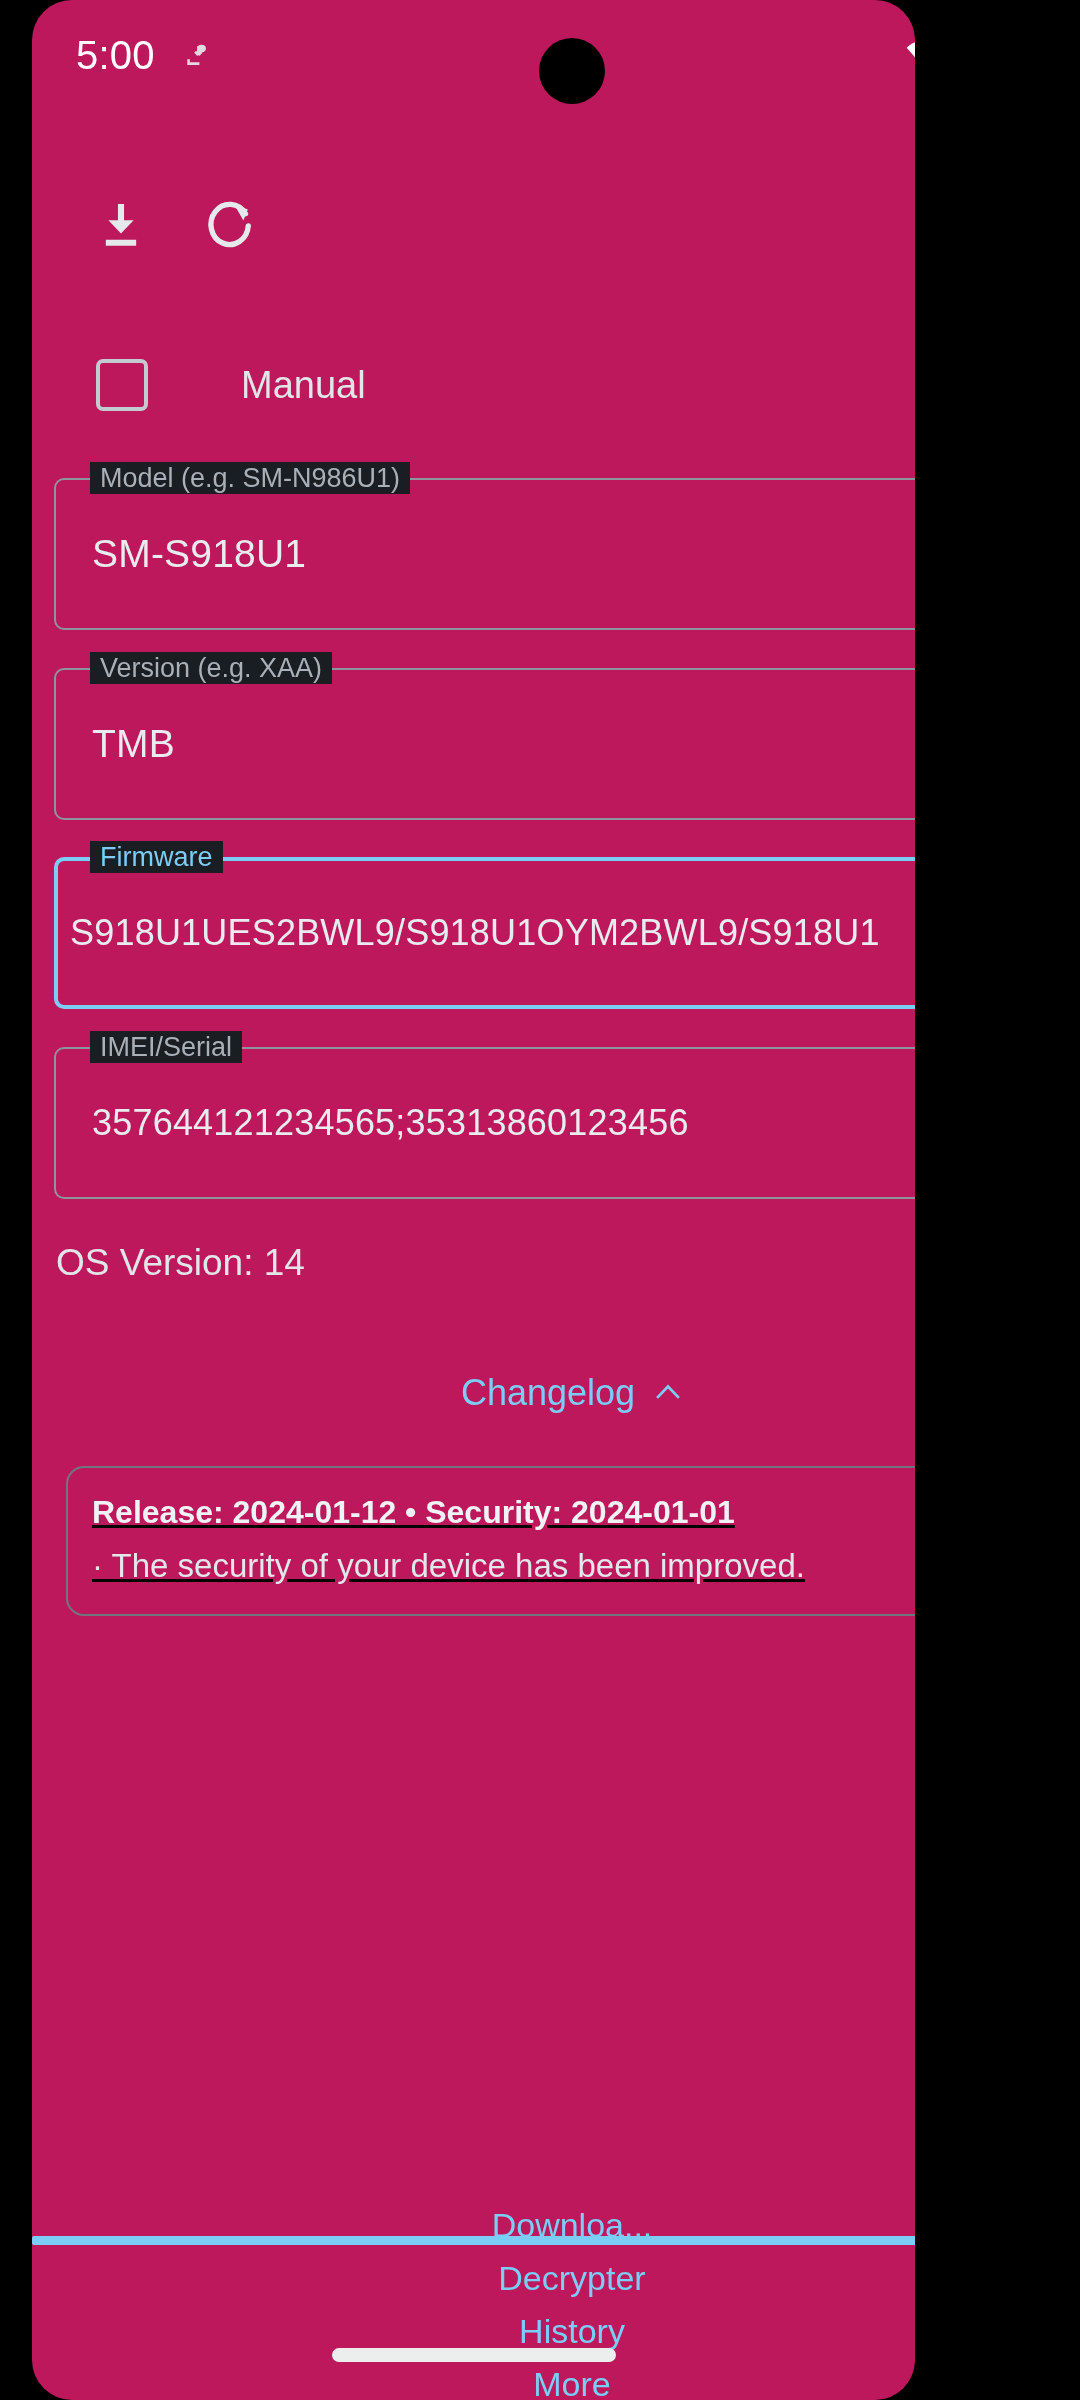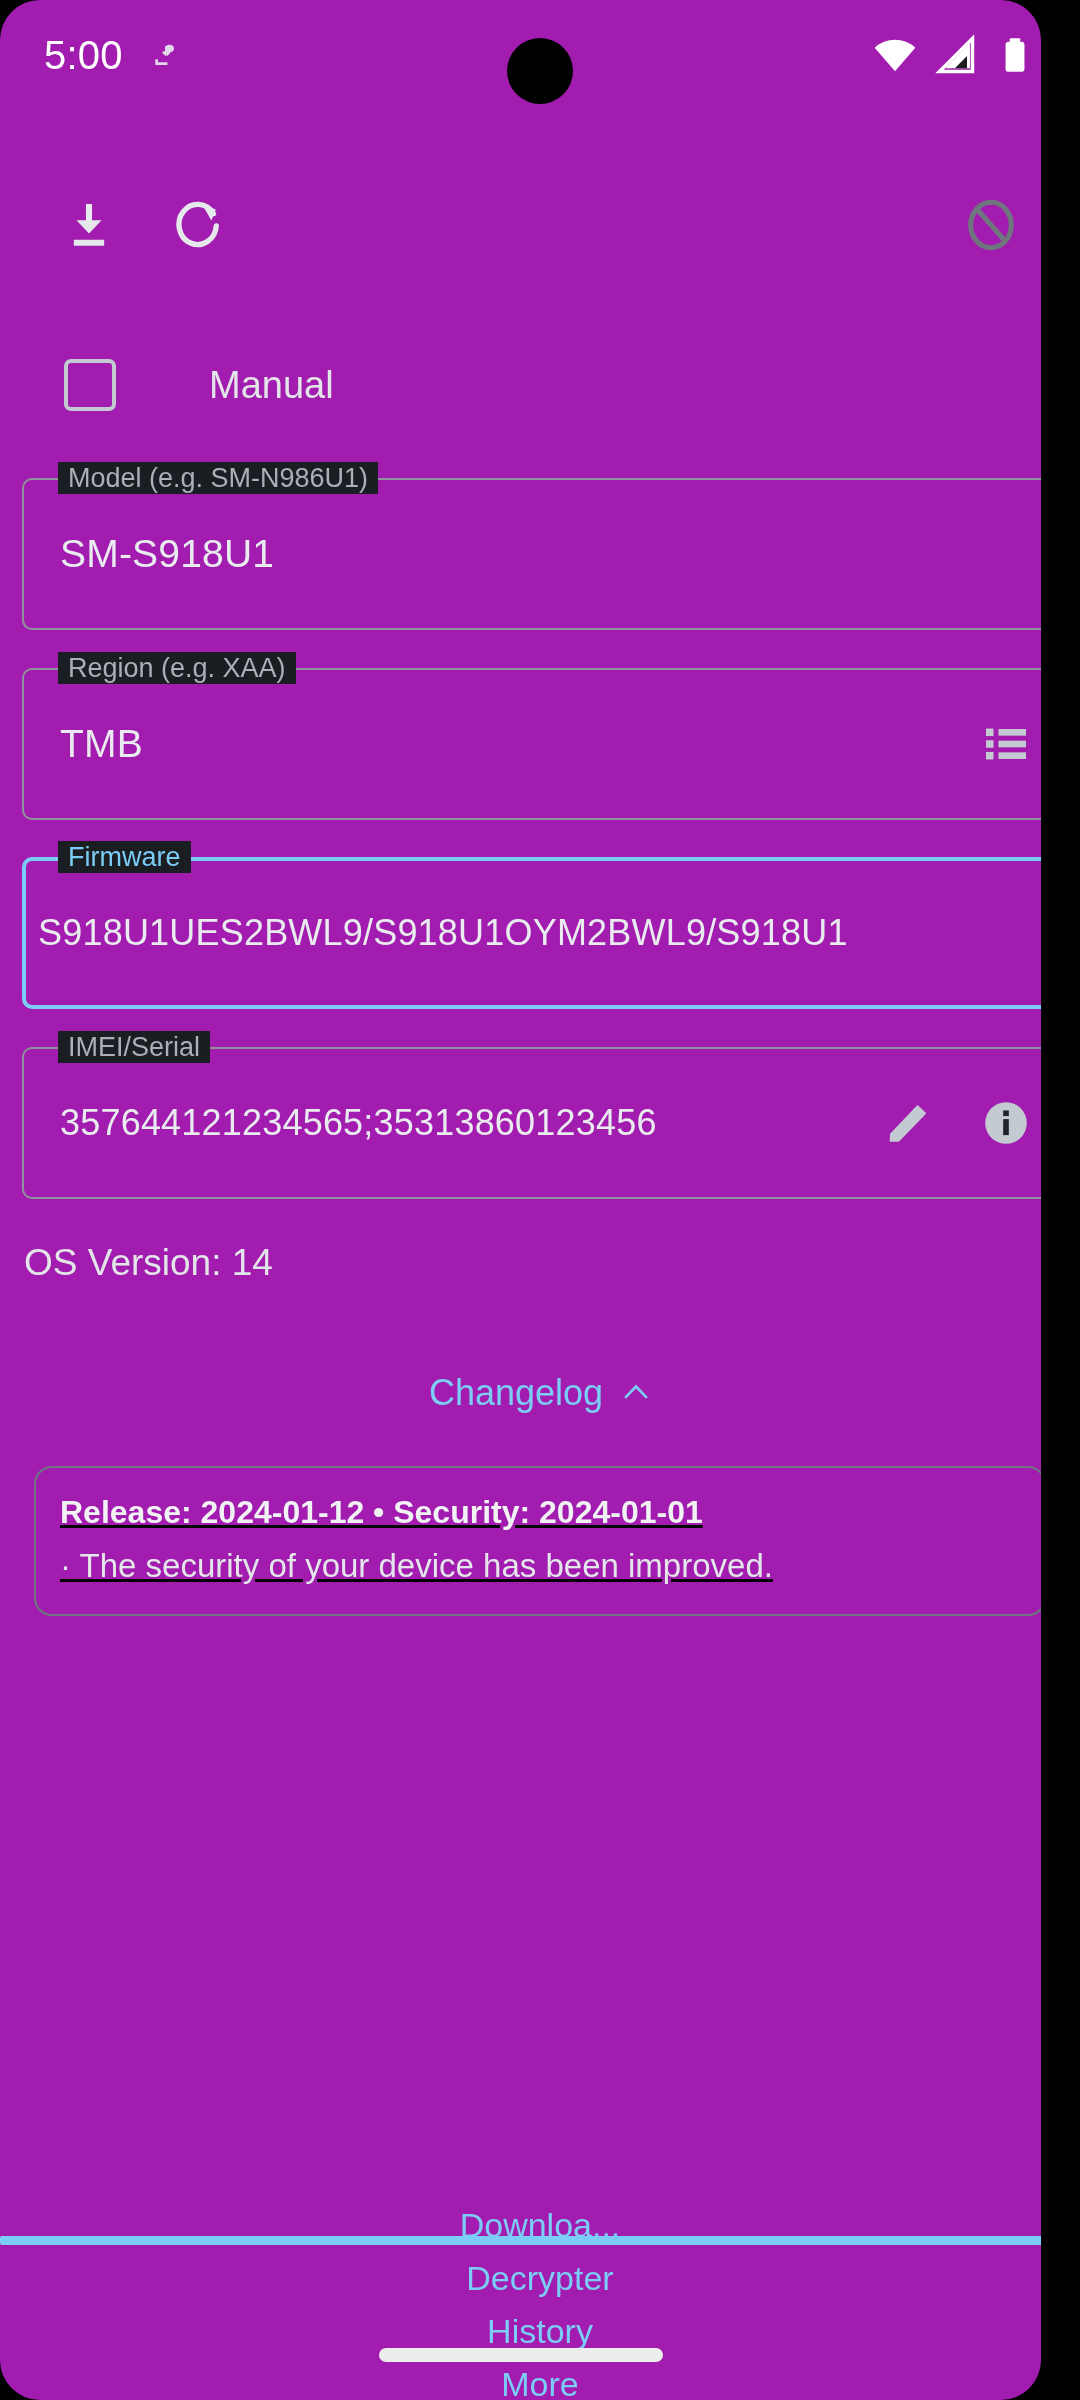--- a/index.html
+++ b/index.html
@@ -11,25 +11,26 @@
     background: #000;
   }
 
   body {
     font-family: "Liberation Sans", sans-serif;
     -webkit-font-smoothing: antialiased;
   }
 
   .phone {
     position: relative;
-    width: 1041px;
+    width: 883px;
     height: 2400px;
-    background: #a21caf;
+    background: #be185d;
     overflow: hidden;
     border-radius: 40px;
+    margin-left: 32px;
   }
 
   
   .statusbar {
     position: absolute;
     top: 0; left: 0;
     width: 1080px;
     height: 110px;
     display: flex;
     align-items: center;
@@ -377,21 +378,21 @@
               <rect x="2.4" y="10.2" width="3.6" height="3.6" fill="#c3cad1"></rect>
               <rect x="2.4" y="15.8" width="3.6" height="3.6" fill="#c3cad1"></rect>
               <rect x="8.4" y="4.8" width="13.2" height="3.2" fill="#c3cad1"></rect>
               <rect x="8.4" y="10.4" width="13.2" height="3.2" fill="#c3cad1"></rect>
               <rect x="8.4" y="16.0" width="13.2" height="3.2" fill="#c3cad1"></rect>
             </svg>
           </span>
         </button>
       </div>
     </div>
-    <div class="field-legend">Region (e.g. XAA)</div>
+    <div class="field-legend">Version (e.g. XAA)</div>
   </div>
 
   <div class="field focused" id="field-firmware">
     <div class="field-box">
       <div class="field-value small" placeholder="Firmware">S918U1UES2BWL9/S918U1OYM2BWL9/S918U1</div>
     </div>
     <div class="field-legend">Firmware</div>
   </div>
 
   <div class="field" id="field-imei">

